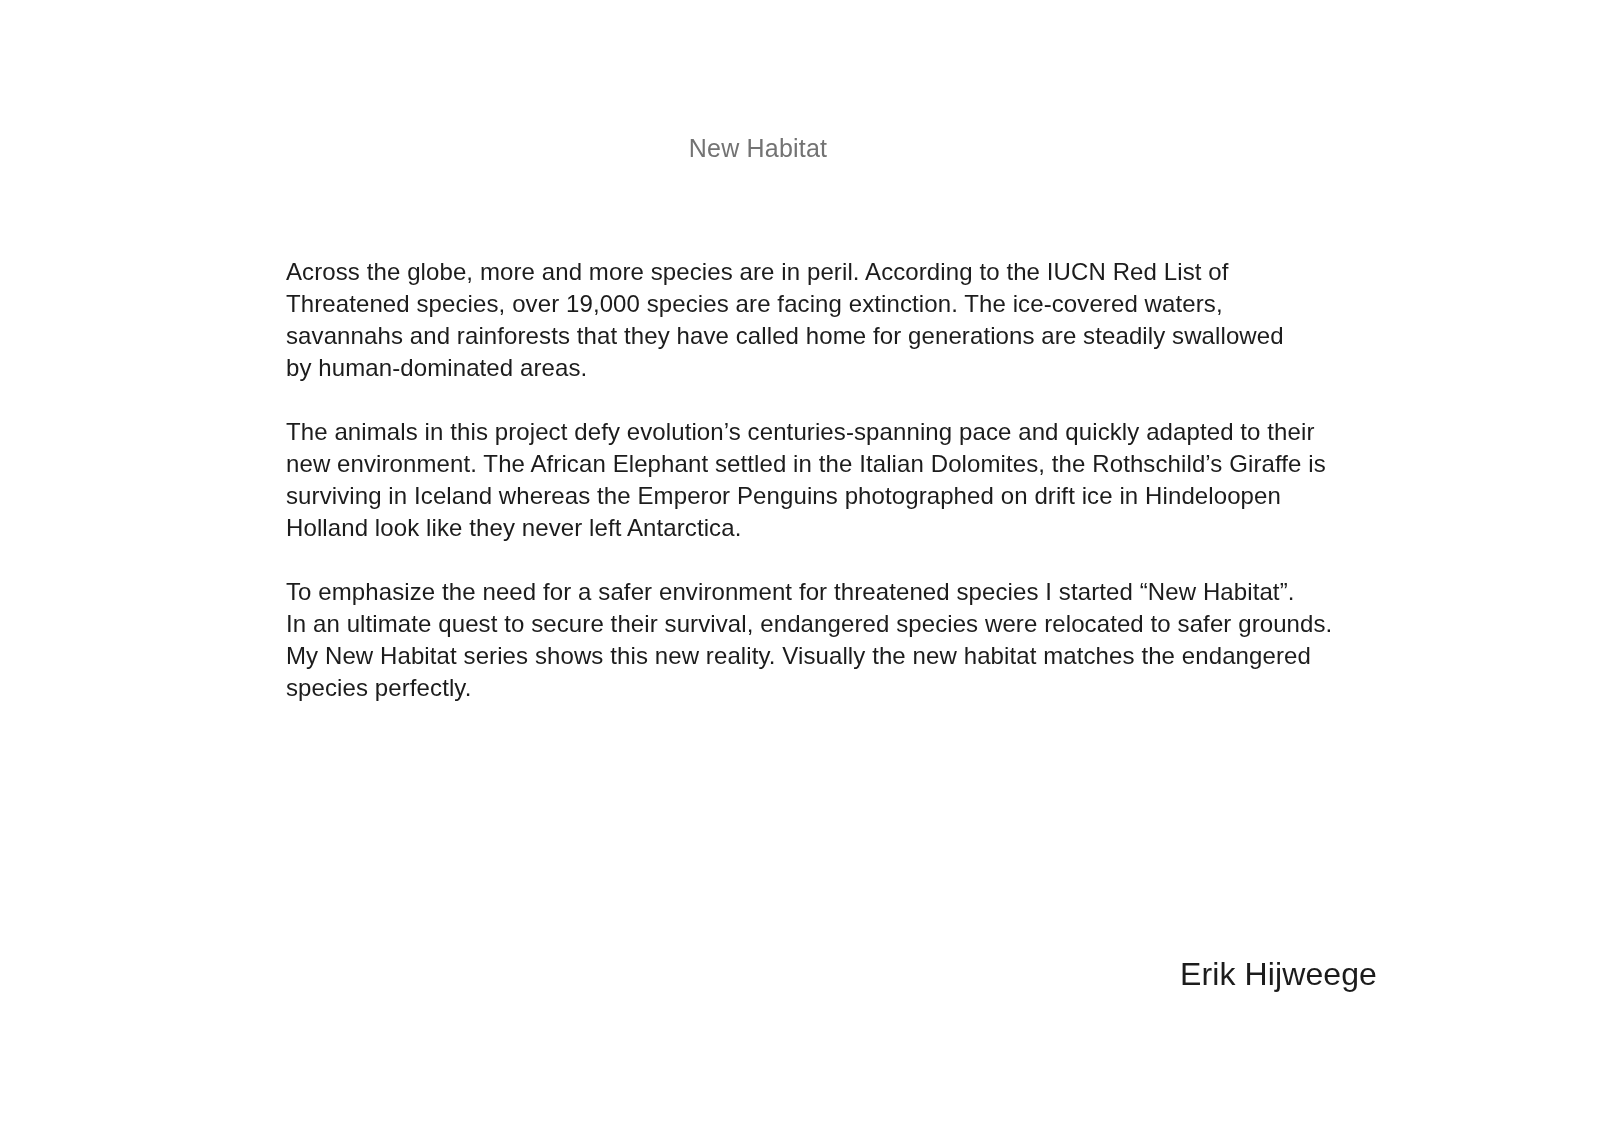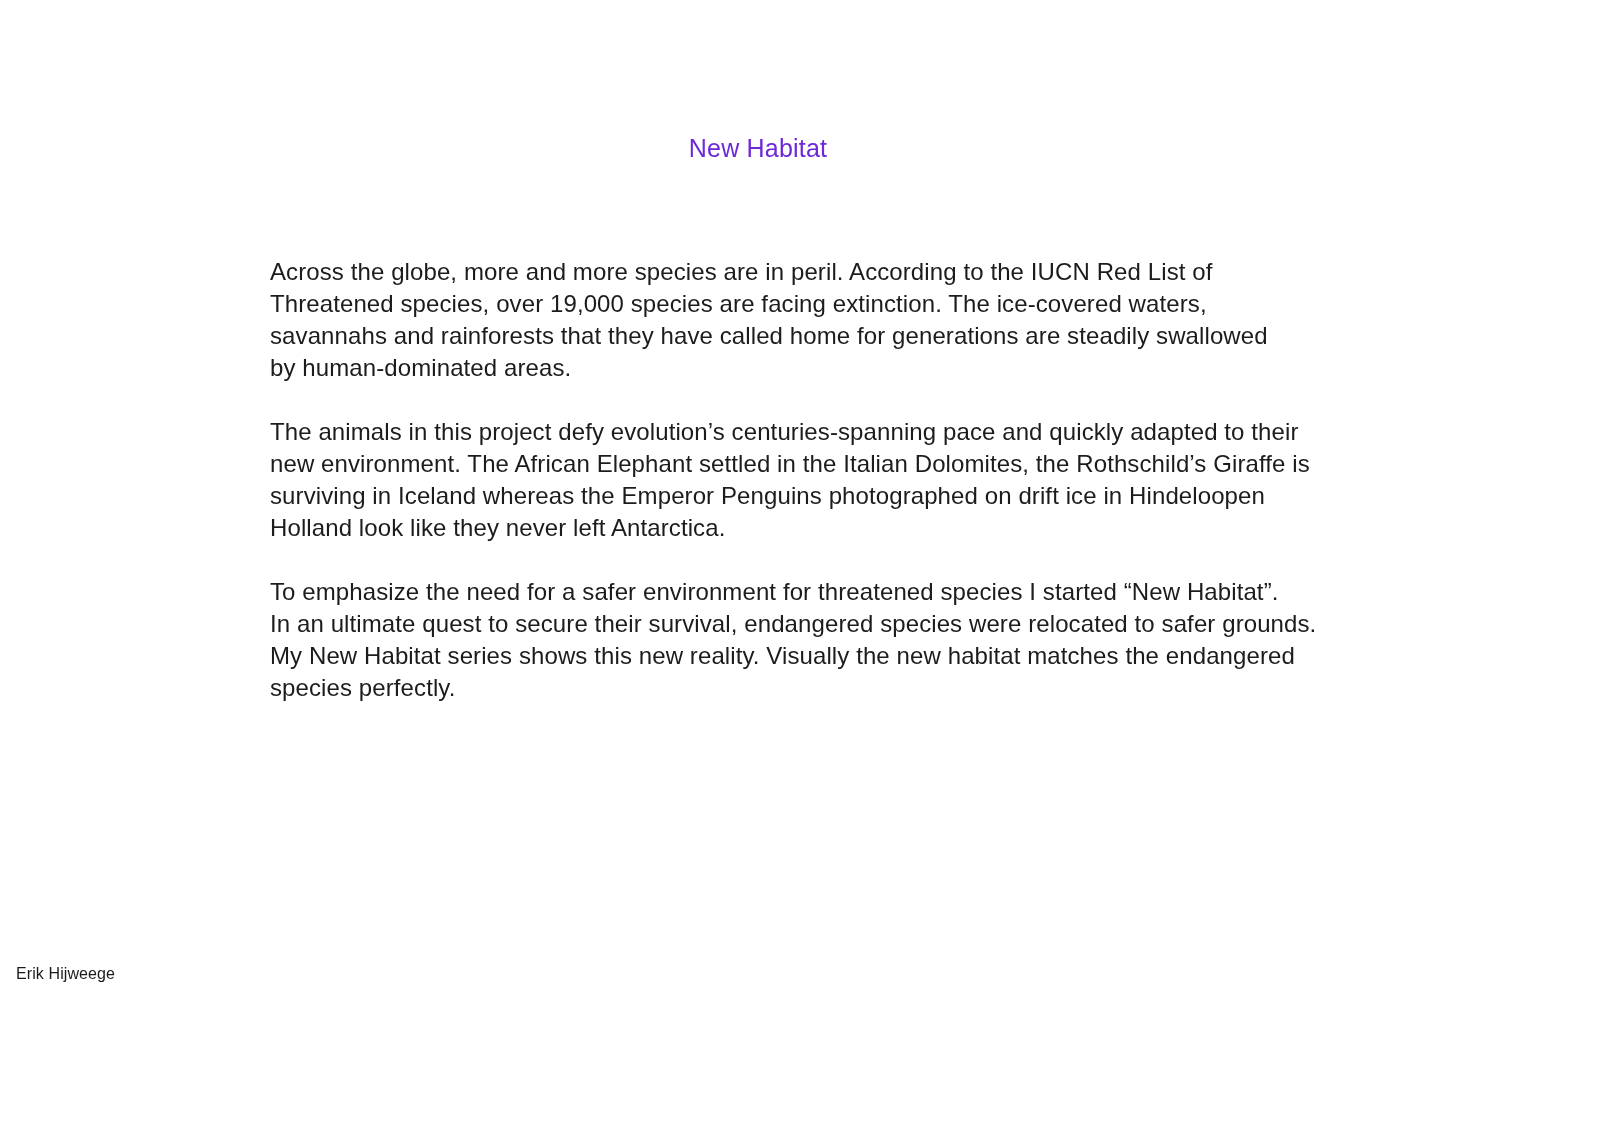--- a/index.html
+++ b/index.html
@@ -18,48 +18,47 @@
   }
   .doc-title {
     position: absolute;
     top: 132px;
     left: 0;
     width: 1516px;
     text-align: center;
     font-size: 25px;
     line-height: 32px;
     letter-spacing: 0.2px;
-    color: #6d28d9;
+    color: #737373;
   }
   .doc-body {
     position: absolute;
     top: 256px;
     left: 270px;
     width: 1200px;
     font-size: 24px;
     line-height: 32px;
     letter-spacing: 0.1px;
   }
   .para {
-    margin: 0 0 32px 0;
+    margin: 0 0 32px 16px;
     white-space: pre-line;
   }
   .para:last-child {
     margin-bottom: 0;
   }
   .signature {
     position: absolute;
     top: 958px;
     left: 0;
     width: 1377px;
-    text-align: left;
-    font-size: 16px;
+    text-align: right;
+    font-size: 32px;
     line-height: 32px;
     letter-spacing: 0.1px;
-    margin-left: 16px;
   }
 </style>
 </head>
 <body>
 
 <div class="page">
   <div class="doc-title">New Habitat</div>
 
   <div class="doc-body">
     <p class="para">Across the globe, more and more species are in peril. According to the IUCN Red List of

